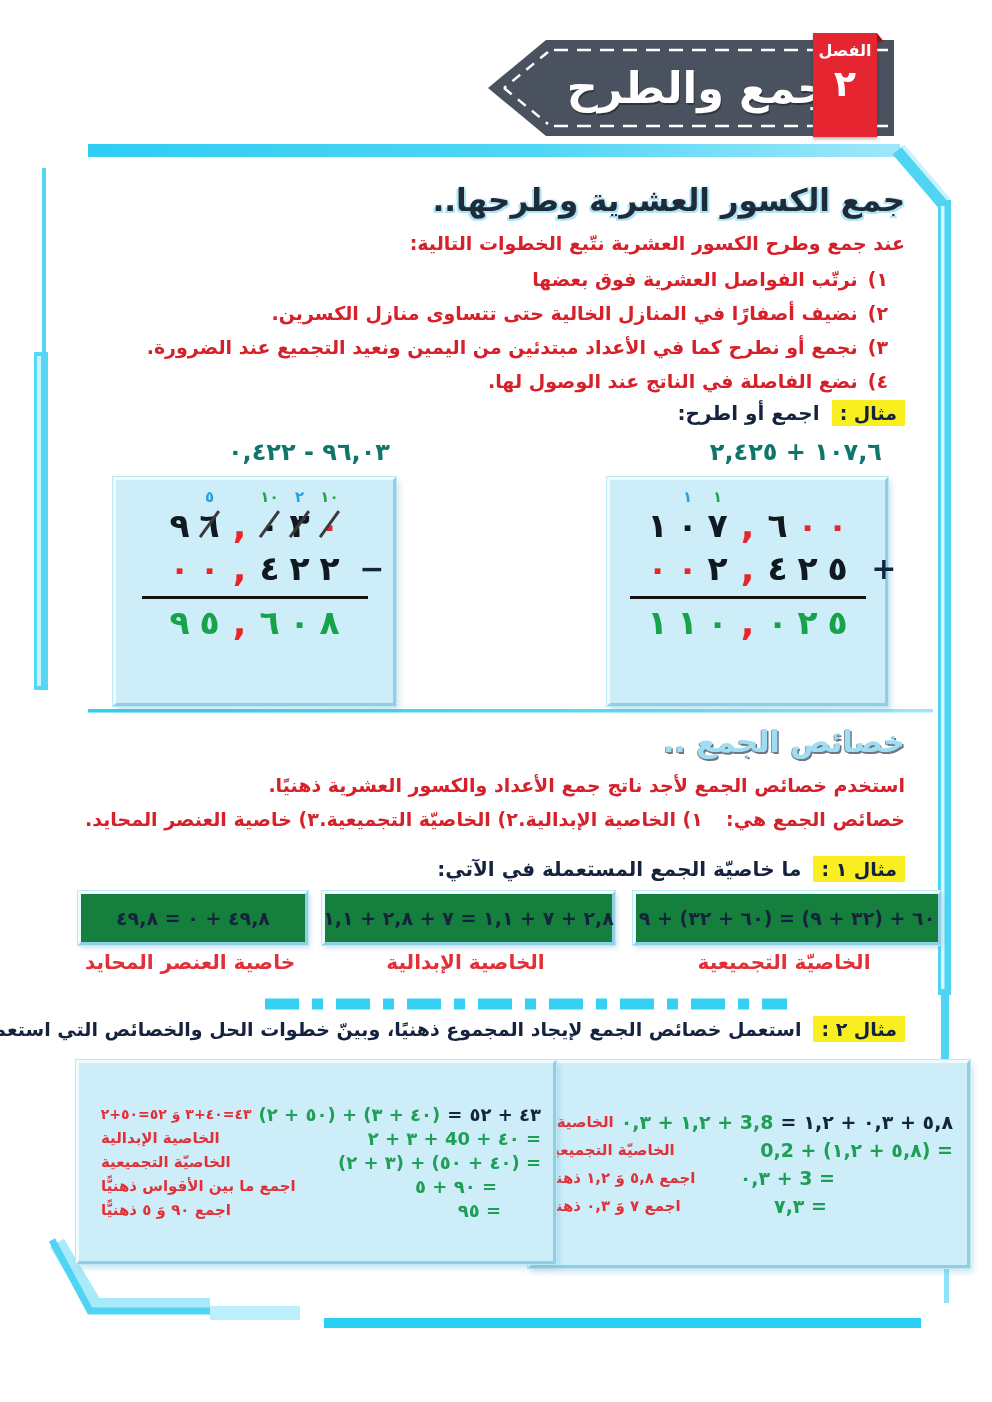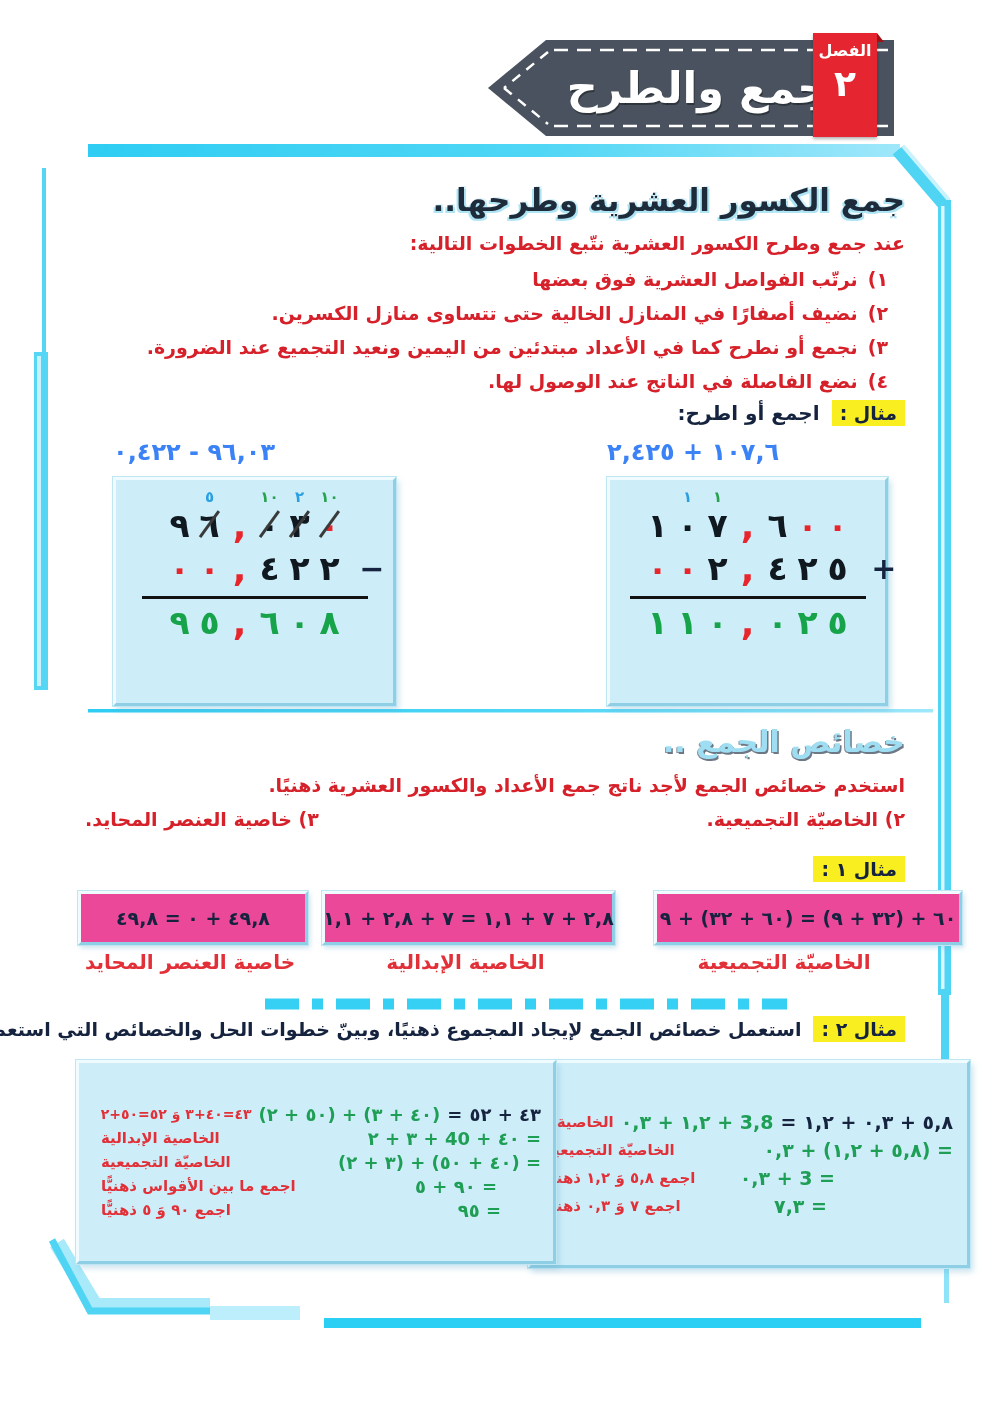--- a/index.html
+++ b/index.html
@@ -33,21 +33,21 @@
   
   .red-line{color:#d6212a;font-weight:bold;font-size:19px;direction:rtl;white-space:nowrap;}
   .step-row{direction:rtl;white-space:nowrap;}
   .step-num{color:#d6212a;font-weight:bold;font-size:19px;margin-left:10px;}
   .step-text{color:#d6212a;font-weight:bold;font-size:19px;}
   
   .yellow-tag{background:#f8ee20;color:#15233f;font-weight:bold;font-size:19px;padding:2px 8px;display:inline-block;}
   .hand{color:#15233f;font-weight:600;font-size:20px;direction:rtl;}
   .ex-header{direction:rtl;display:flex;align-items:center;gap:12px;white-space:nowrap;}
   
-  .problem{color:#3b82f6;font-weight:bold;font-size:24px;text-align:left;direction:rtl;letter-spacing:1px;}
+  .problem{color:#0f766e;font-weight:bold;font-size:24px;text-align:right;direction:rtl;letter-spacing:1px;}
   
   .workbox{
     background:#cdeef9;border:3px solid;border-color:#f0fbff #8fcfe5 #8fcfe5 #f0fbff;
     box-shadow:0 0 0 1px #bfe7f3, 3px 4px 6px rgba(110,175,205,.35);
     display:flex;flex-direction:column;align-items:center;
   }
   .digit-row{position:relative;display:flex;direction:ltr;justify-content:center;margin-top:2px;}
   .cell{position:relative;display:inline-block;width:30px;text-align:center;font-size:33px;font-weight:bold;line-height:40px;}
   .cell .t.dk{color:#101820;}
   .cell .t.rd{color:#e8252b;}
@@ -57,21 +57,21 @@
   .carry.bl{color:#2b9fe0;}
   .carry.gc{color:#27a34f;}
   .struck::after{
     content:'';position:absolute;left:46%;top:6%;width:2.5px;height:78%;
     background:#3a3a3a;transform:rotate(36deg);
   }
   .op{position:absolute;font-size:30px;font-weight:bold;color:#16243f;}
   .sum-row{border-top:3.5px solid #121212;padding-top:4px;margin-top:6px;}
   
   .eqbox{
-    background:#ec4899;border:3px solid;border-color:#f0fbff #8fcfe5 #8fcfe5 #f0fbff;
+    background:#15803d;border:3px solid;border-color:#f0fbff #8fcfe5 #8fcfe5 #f0fbff;
     box-shadow:0 0 0 1px #bfe7f3, 2px 3px 5px rgba(110,175,205,.35);
     display:flex;align-items:center;justify-content:center;
   }
   .eqbox .eq{color:#15233f;font-weight:bold;font-size:19px;direction:rtl;white-space:nowrap;}
   .eq-label{color:#e23038;font-size:20px;font-weight:600;text-align:center;direction:rtl;white-space:nowrap;}
   
   .solbox{
     background:#cdeef9;border:3px solid;border-color:#f0fbff #8fcfe5 #8fcfe5 #f0fbff;
     box-shadow:0 0 0 1px #bfe7f3, 3px 4px 6px rgba(110,175,205,.35);
     display:flex;flex-direction:column;justify-content:center;
@@ -214,29 +214,35 @@
       <span class="cell"><span class="t gn">٦</span></span>
       <span class="cell"><span class="t gn">٠</span></span>
       <span class="cell"><span class="t gn">٨</span></span>
     </div>
 </div>
 
 <div class="abs script2">خصائص الجمع ..</div>
 <div class="abs red-line" style="right:87px;top:774px;">استخدم خصائص الجمع لأجد ناتج جمع الأعداد والكسور العشرية ذهنيًا.</div>
 
 <div class="abs" style="right:87px;left:85px;top:808px;display:flex;direction:rtl;justify-content:space-between;">
+  <span class="red-line" style="position:static;">
+    <span>خصائص الجمع هي:</span>
+    <span style="display:inline-block;width:10px;"></span>
+    <span>١) الخاصية الإبدالية.</span>
+  </span>
   <span class="red-line" style="position:static;">٢) الخاصيّة التجميعية.</span>
   <span class="red-line" style="position:static;">٣) خاصية العنصر المحايد.</span>
 </div>
 
 <div class="abs ex-header" style="right:87px;top:856px;">
   <span class="yellow-tag">مثال ١ :</span>
-</div>
-
-<div class="abs eqbox" style="left:654px;top:891px;width:302px;height:48px;">
+  <span class="hand">ما خاصيّة الجمع المستعملة في الآتي:</span>
+</div>
+
+<div class="abs eqbox" style="left:633px;top:891px;width:302px;height:48px;">
   <span class="eq">٦٠ + (٣٢ + ٩) = (٦٠ + ٣٢) + ٩</span>
 </div>
 <div class="abs eqbox" style="left:322px;top:891px;width:287px;height:48px;">
   <span class="eq">٢,٨ + ٧ + ١,١ = ٧ + ٢,٨ + ١,١</span>
 </div>
 <div class="abs eqbox" style="left:78px;top:891px;width:224px;height:48px;">
   <span class="eq">٤٩,٨ + ٠ = ٤٩,٨</span>
 </div>
 <div class="abs eq-label" style="left:633px;top:950px;width:302px;">الخاصيّة التجميعية</div>
 <div class="abs eq-label" style="left:322px;top:950px;width:287px;">الخاصية الإبدالية</div>
@@ -248,21 +254,21 @@
 </div>
 
 <div class="abs solbox" style="left:528px;top:1060px;width:408px;height:186px;padding:8px 14px;gap:6px;">
   <div class="sol-row" style="font-size:19px;">
     <span class="m-dark">٥,٨ + ٠,٣ + ١,٢</span>
     <span class="m-dark">=</span>
     <span class="m-green">3,8 + ١,٢ + ٠,٣</span>
     <span class="m-label">الخاصية الإبدالية</span>
   </div>
   <div class="sol-row" style="font-size:19px;">
-    <span class="m-green">= (٥,٨ + ١,٢) + ٠,٣</span>
+    <span class="m-green">= (٥,٨ + ١,٢) + 0,2</span>
     <span class="m-label">الخاصيّة التجميعية</span>
   </div>
   <div class="sol-row" style="font-size:19px;">
     <span class="m-green" style="margin-right:118px;">= 3 + ٠,٣</span>
     <span class="m-label">اجمع ٥,٨ وَ ١,٢ ذهنيًّا</span>
   </div>
   <div class="sol-row" style="font-size:19px;">
     <span class="m-green" style="margin-right:126px;">= ٧,٣</span>
     <span class="m-label">اجمع ٧ وَ ٠,٣ ذهنيًّا</span>
   </div>

